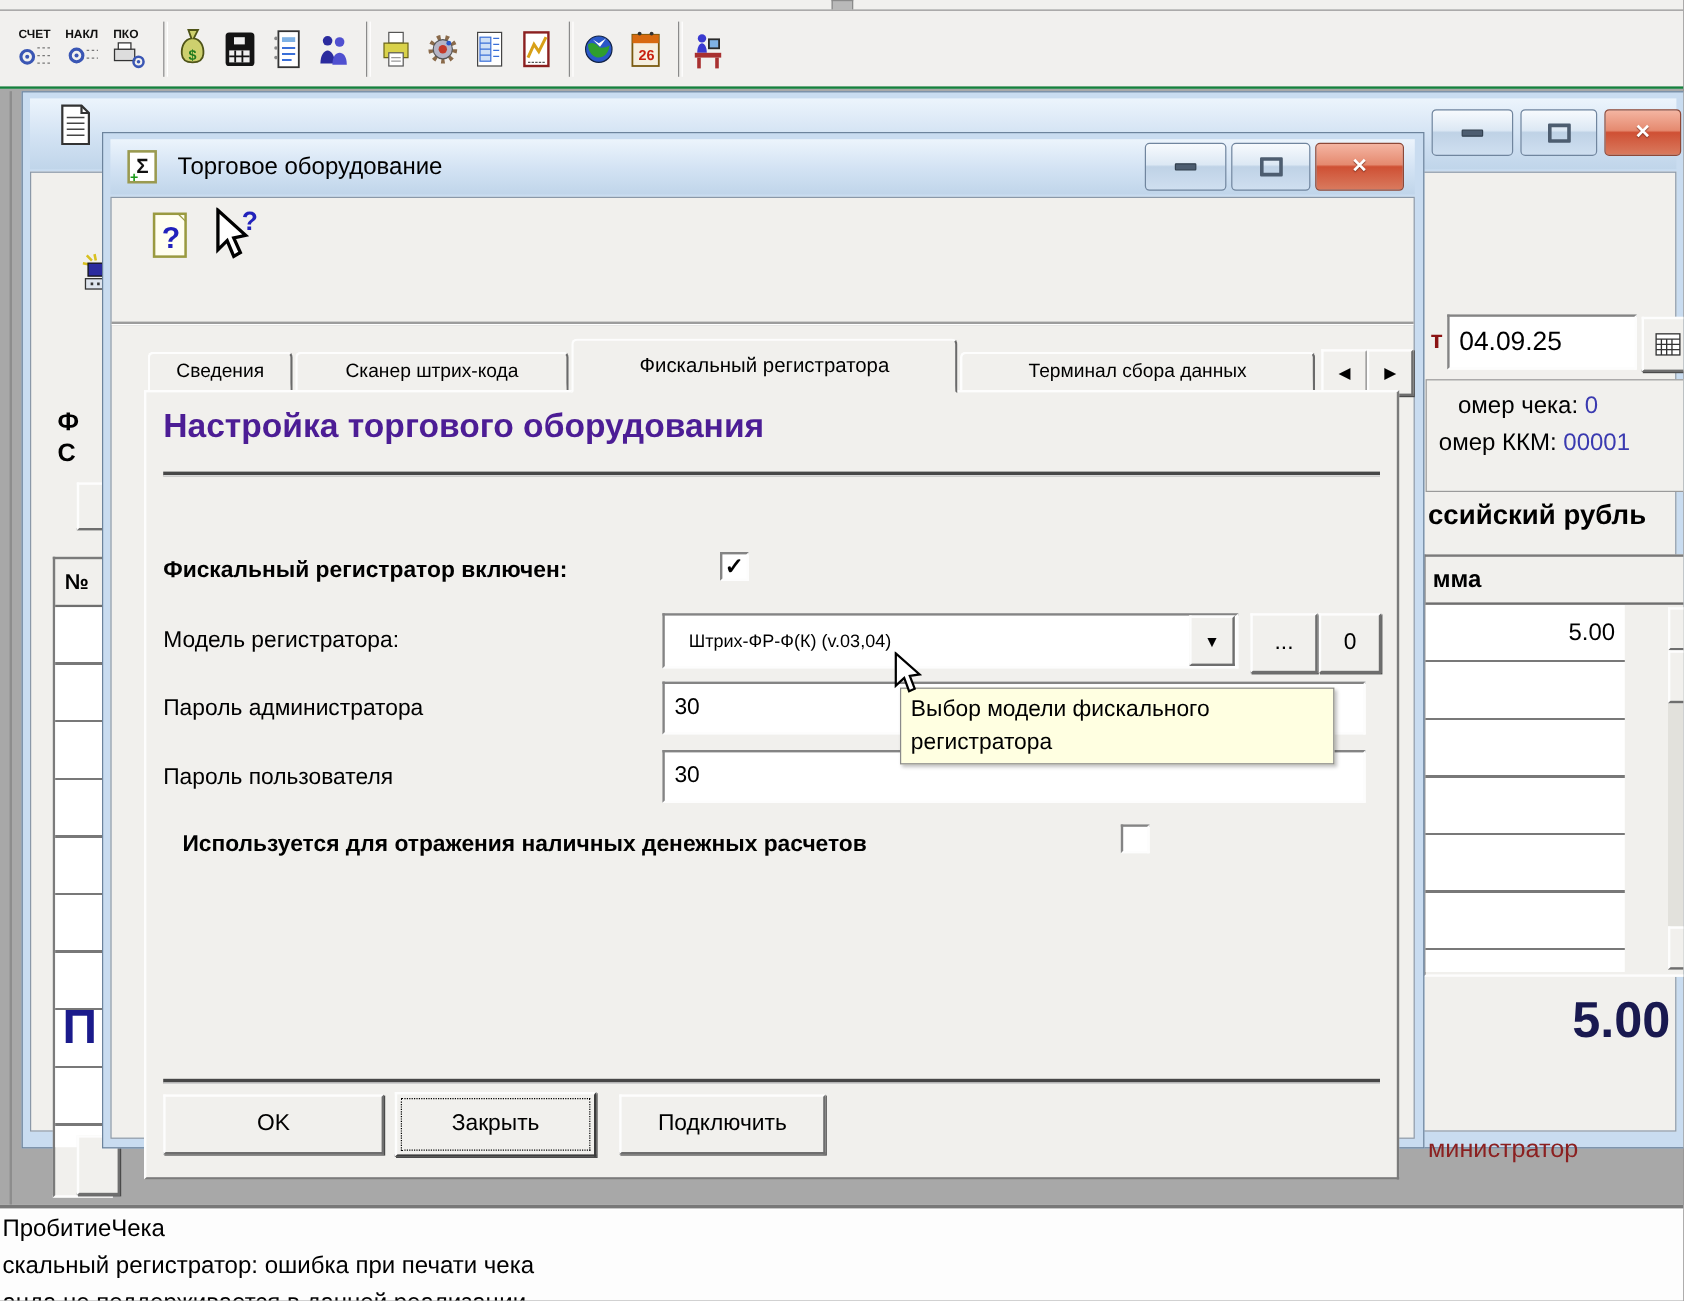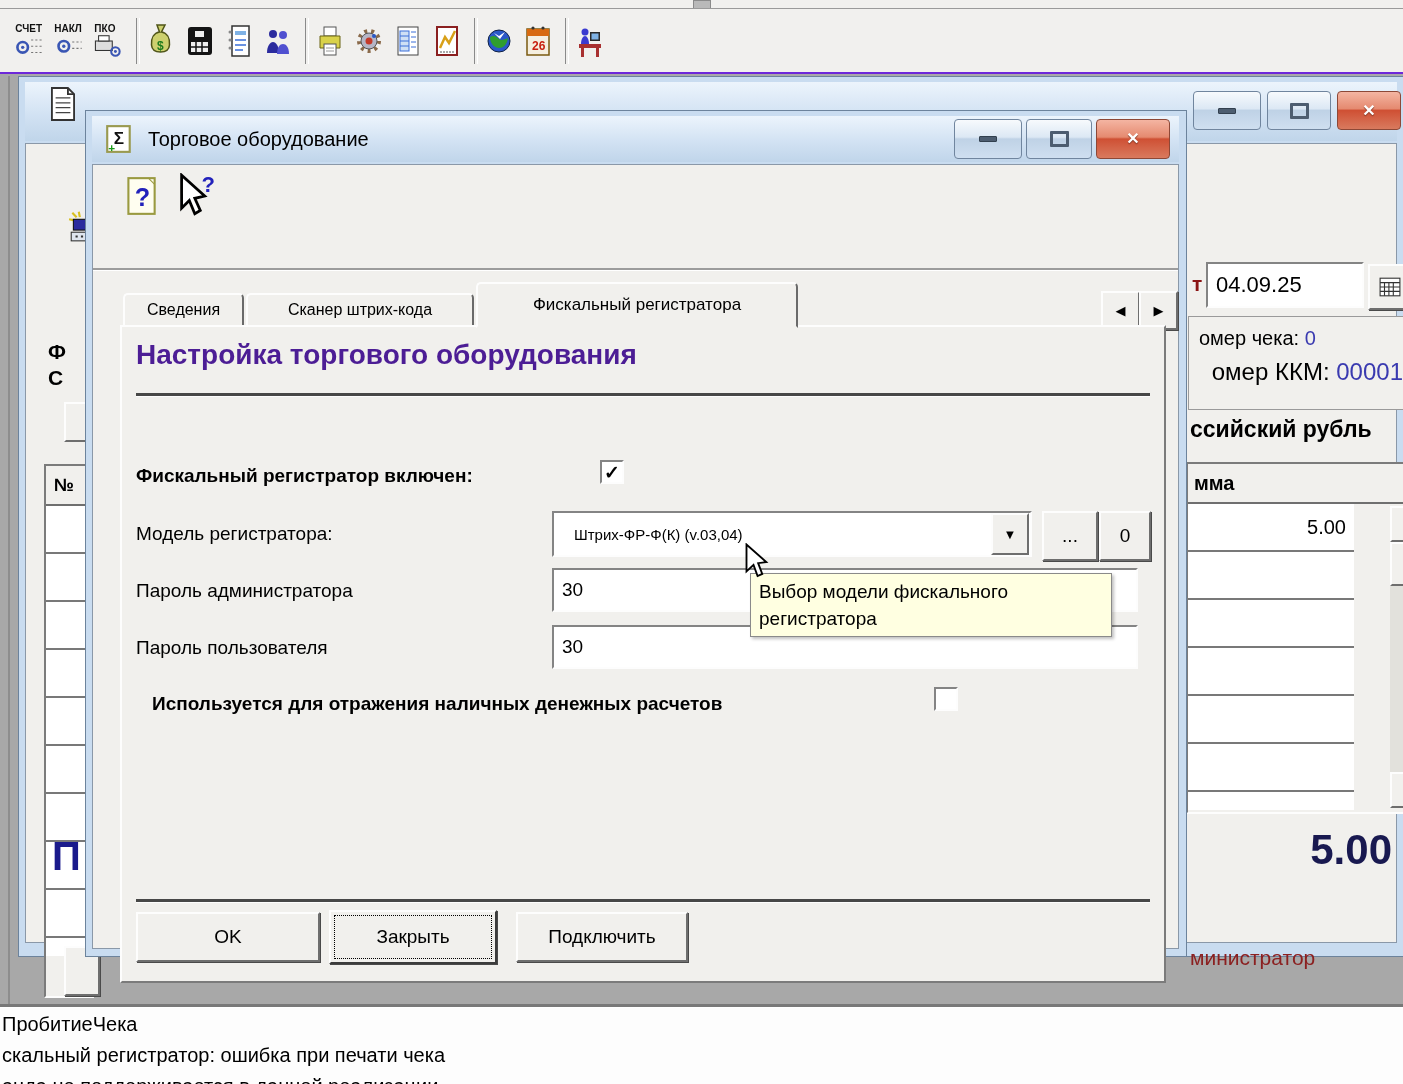--- a/index.html
+++ b/index.html
@@ -38,21 +38,21 @@
   .dotted-focus{position:absolute;inset:3px;border:1px dotted #000;}
 </style>
 </head>
 <body>
 
 <div id="screen">
 
   <div class="abs" style="left:0;top:0;width:1403px;height:8px;background:#f1f0ee;"></div>
   <div class="abs" style="left:693px;top:0;width:16px;height:8px;background:#b9b9b9;border:1px solid #8a8a8a;border-bottom:none;"></div>
 
-  <div class="abs" style="left:0;top:8px;width:1403px;height:66px;background:#f1f0ee;border-top:1px solid #9a9a9a;border-bottom:2px solid #6d28d9;display:flex;align-items:center;padding-left:14px;box-sizing:border-box;">
+  <div class="abs" style="left:0;top:8px;width:1403px;height:66px;background:#f1f0ee;border-top:1px solid #9a9a9a;border-bottom:2px solid #15803d;display:flex;align-items:center;padding-left:14px;box-sizing:border-box;">
 
     <svg class="ticon" viewBox="0 0 26 38" style="width:30px;height:40px;margin-right:9px;">
       <text x="0" y="10" font-size="9.5" font-weight="bold" fill="#111">СЧЕТ</text>
       <circle cx="7" cy="25" r="5" fill="none" stroke="#3a56b4" stroke-width="2.5"></circle>
       <circle cx="7" cy="25" r="1.6" fill="#3a56b4"></circle>
       <line x1="15" y1="18" x2="26" y2="18" stroke="#777" stroke-dasharray="2 2"></line>
       <line x1="15" y1="24" x2="26" y2="24" stroke="#777" stroke-dasharray="2 2"></line>
       <line x1="15" y1="30" x2="26" y2="30" stroke="#777" stroke-dasharray="2 2"></line>
     </svg>
     <svg class="ticon" viewBox="0 0 26 38" style="width:30px;height:40px;margin-right:9px;">
@@ -197,25 +197,25 @@
         <span>04.09.25</span>
       </div>
       <div class="abs raised" style="left:1342px;top:120px;width:40px;height:42px;display:flex;align-items:center;justify-content:center;">
         <svg viewBox="0 0 20 18" style="width:22px;height:20px;">
           <rect x="1" y="1" width="18" height="16" fill="#fff" stroke="#333"></rect>
           <path d="M1 5h18M5 5v12M9 5v12M13 5v12M1 9h18M1 13h18" stroke="#333"></path>
         </svg>
       </div>
 
       <div class="abs panelline" style="left:1162px;top:172px;width:214px;height:92px;background:#f1f0ed;">
-        <div style="margin:10px 0 0 10px;font-size:20px;">
+        <div style="margin:10px 0 0 26px;font-size:20px;">
           <span>омер чека:</span>
           <span style="color:#3a3ab0;">0</span>
         </div>
-        <div style="margin:8px 0 0 10px;font-size:24px;text-align:right;">
+        <div style="margin:8px 0 0 10px;font-size:20px;">
           <span>омер ККМ:</span>
           <span style="color:#3a3ab0;">00001</span>
         </div>
       </div>
 
       <div class="abs" style="left:1164px;top:272px;font-size:23px;font-weight:bold;">ссийский рубль</div>
 
       <div class="abs" style="left:1160px;top:318px;width:248px;height:352px;border:2px solid;border-color:#7b7b7b #fdfdfd #fdfdfd #7b7b7b;background:#f1f0ed;box-sizing:border-box;">
         <div style="height:38px;border-bottom:2px solid #6f6f6f;display:flex;align-items:center;padding-left:6px;font-weight:bold;font-size:20px;">
           <span>мма</span>
@@ -274,20 +274,23 @@
 
       <div class="tab" style="left:30px;width:121px;">
           <span>Сведения</span>
         </div>
       <div class="tab" style="left:153px;width:228px;">
           <span>Сканер штрих-кода</span>
         </div>
       <div class="tab active" style="left:383px;width:322px;">
           <span>Фискальный регистратора</span>
         </div>
+      <div class="tab" style="left:707px;width:296px;">
+          <span>Терминал сбора данных</span>
+        </div>
       <div class="abs raised btn" style="left:1008px;top:126px;width:35px;height:35px;font-size:13px;">
           <span>◀</span>
         </div>
       <div class="abs raised btn" style="left:1046px;top:126px;width:35px;height:35px;font-size:13px;">
           <span>▶</span>
         </div>
 
       <div class="abs page" style="left:27px;top:160px;width:1046px;height:658px;box-sizing:border-box;">
 
         <div class="abs" style="left:14px;top:12px;font-size:28px;font-weight:bold;color:#4c1d95;">Настройка торгового оборудования</div>

